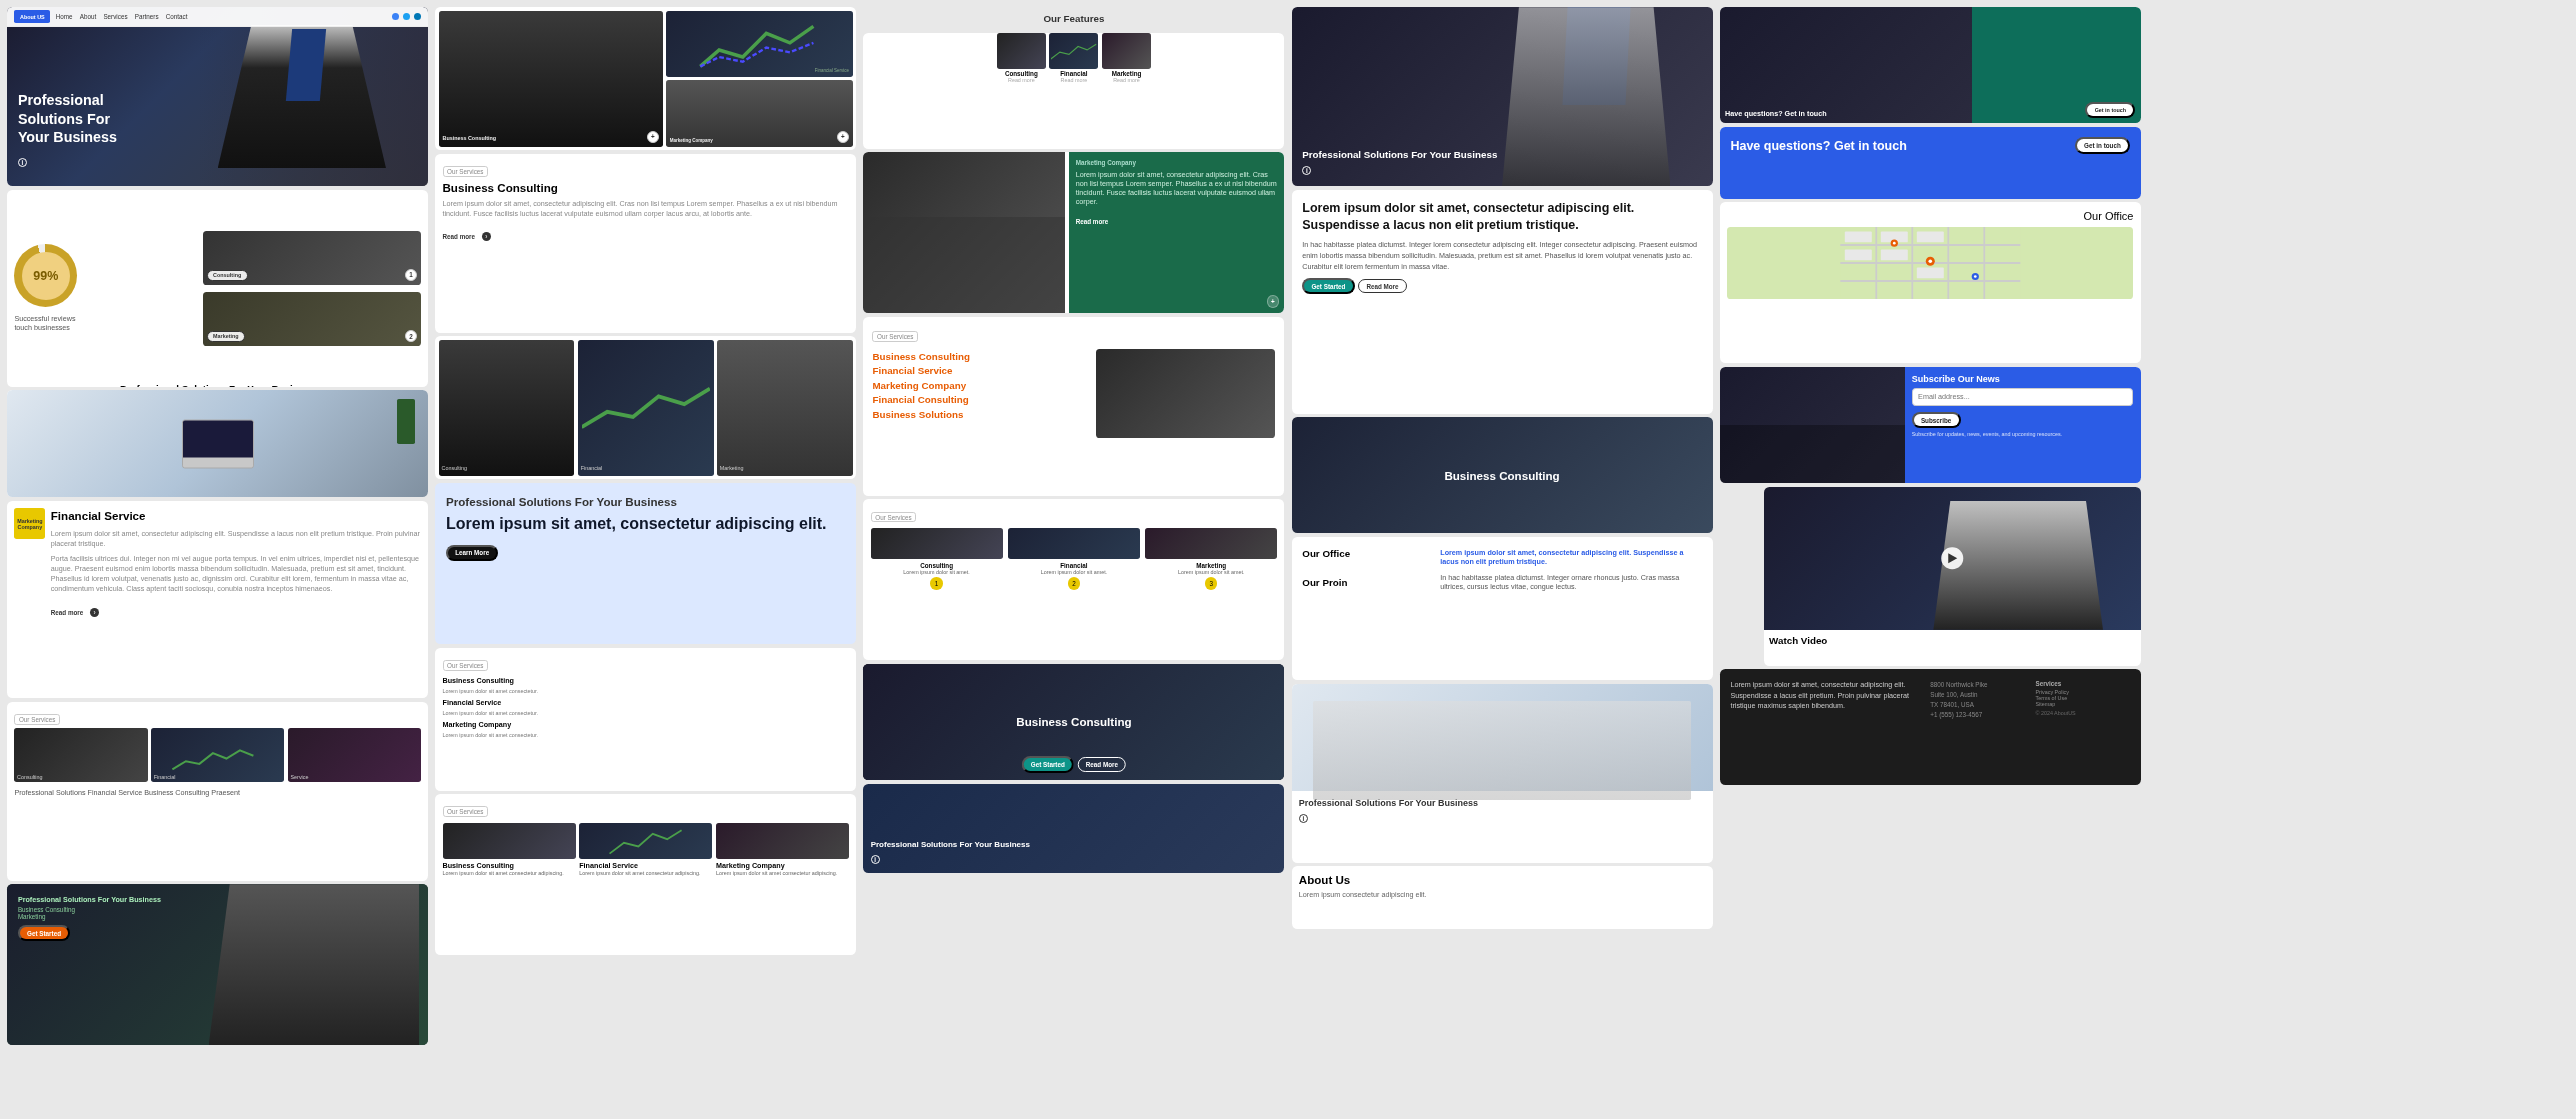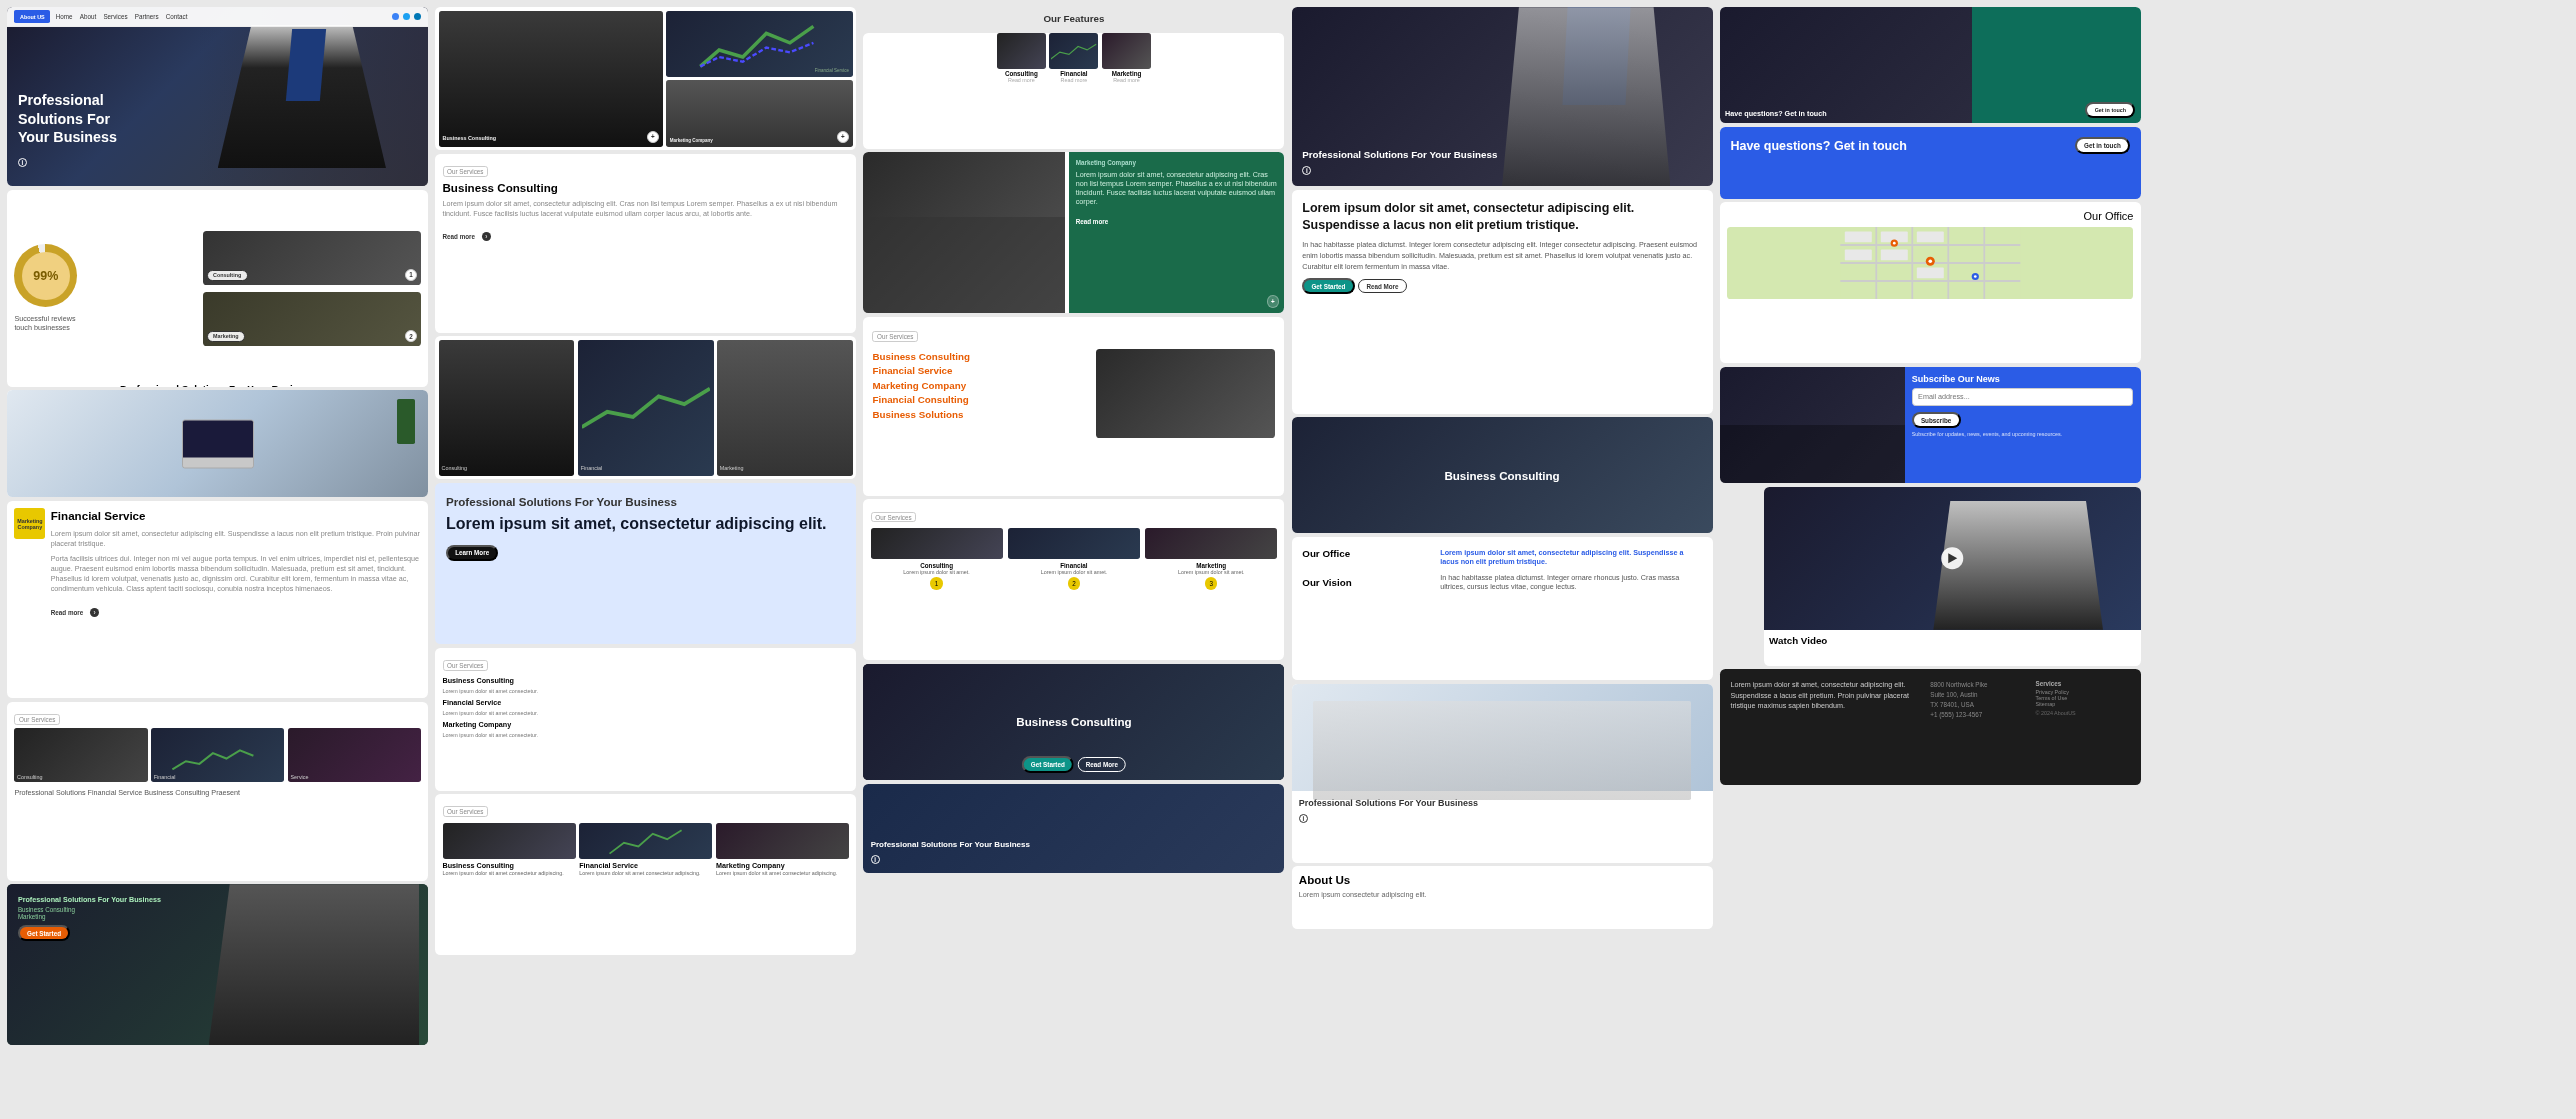--- a/index.html
+++ b/index.html
@@ -667,21 +667,21 @@
       <div style="width:100%;height:100%;background:linear-gradient(135deg,#1c2236,#3a4a5e);"></div>
       <div style="position:absolute;top:50%;left:50%;transform:translate(-50%,-50%);z-index:5;text-align:center;">
         <div style="font-size:11.6px;font-weight:700;color:#fff;">Business Consulting</div>
       </div>
     </div>
 
     <div class="card p10" style="height:143px;padding:10.7px;">
       <div class="row" style="gap:7.2px;">
         <div style="flex:1;">
           <div style="font-size:9.8px;font-weight:700;margin-bottom:18px;">Our Office</div>
-          <div style="font-size:9.8px;font-weight:700;">Our Vision</div>
+          <div style="font-size:9.8px;font-weight:700;">Our Proin</div>
         </div>
         <div style="flex:2;">
           <div style="font-size:7.2px;color:#2b5ce6;font-weight:600;margin-bottom:7.2px;">Lorem ipsum dolor sit amet, consectetur adipiscing elit. Suspendisse a lacus non elit pretium tristique.</div>
           <div style="font-size:7.2px;color:#555;">In hac habitasse platea dictumst. Integer ornare rhoncus justo. Cras massa ultrices, cursus lectus vitae, congue lectus.</div>
         </div>
       </div>
     </div>
 
     <div class="card" style="height:179px;position:relative;overflow:hidden;">
 

